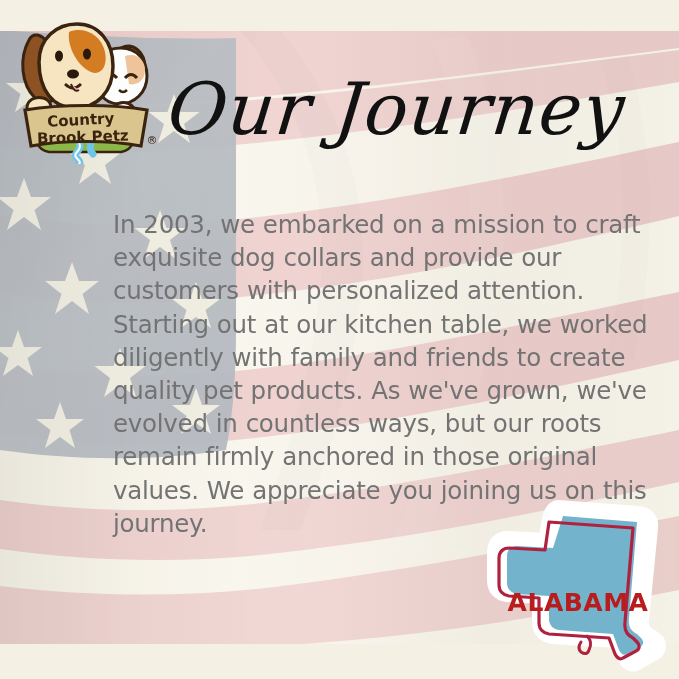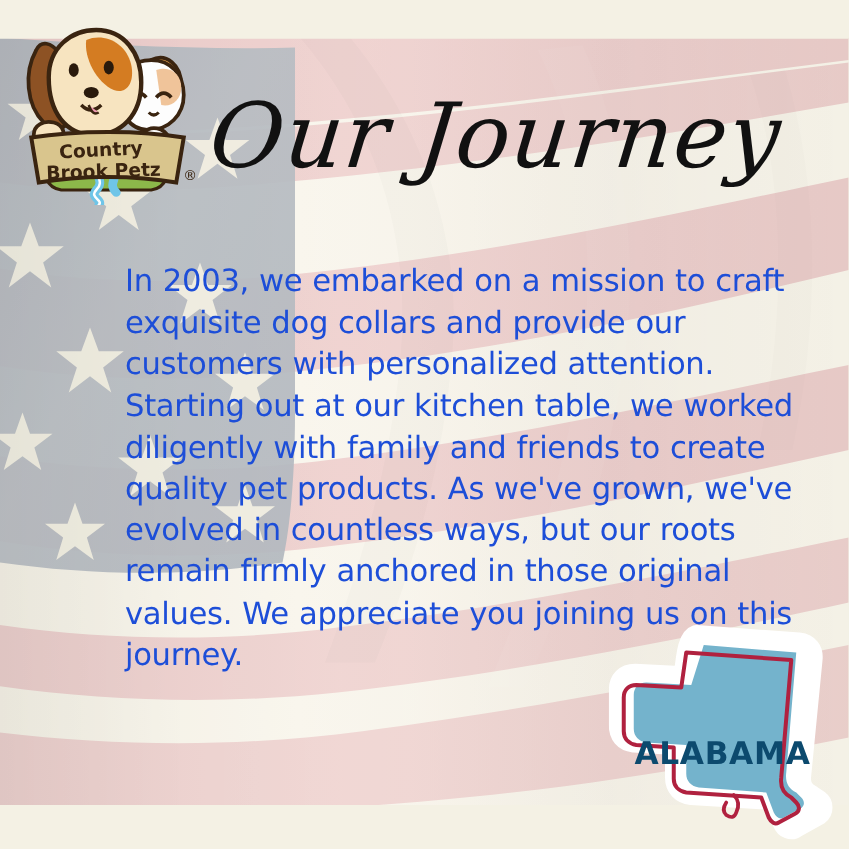--- a/index.html
+++ b/index.html
@@ -62,28 +62,28 @@
   #title{
     position:absolute; left:168px; top:58px;
     z-index:10;
     width:420px; height:104px;
   }
   #title svg{ display:block; width:420px; height:104px; overflow:visible;}
 
   
   #body-copy{
     position:absolute;
-    left:100px; top:208px;
+    left:113px; top:208px;
     width:566px;
     z-index:10;
     font-family:"DejaVu Sans", sans-serif;
     font-size:24.5px;
     line-height:33.2px;
     font-weight:400;
-    color:#1d4ed8;
+    color:#737373;
     letter-spacing:-0.25px;
     word-spacing:0.5px;
   }
 
   
   #alabama-badge{
     position:absolute;
     left:487px; top:500px;
     width:192px; height:179px;
     z-index:14;
@@ -91,21 +91,21 @@
   #alabama-badge svg{ display:block; width:192px; height:179px; }
   #alabama-label{
     position:absolute;
     left:18px; top:88px;
     width:146px;
     text-align:center;
     font-family:"DejaVu Sans", sans-serif;
     font-weight:bold;
     font-size:25px;
     letter-spacing:0.5px;
-    color:#0c4a6e;
+    color:#b91c1c;
     z-index:15;
     pointer-events:none;
   }
 </style>
 </head>
 <body>
 
 <div id="canvas">
 
   <div id="flag-bg">

